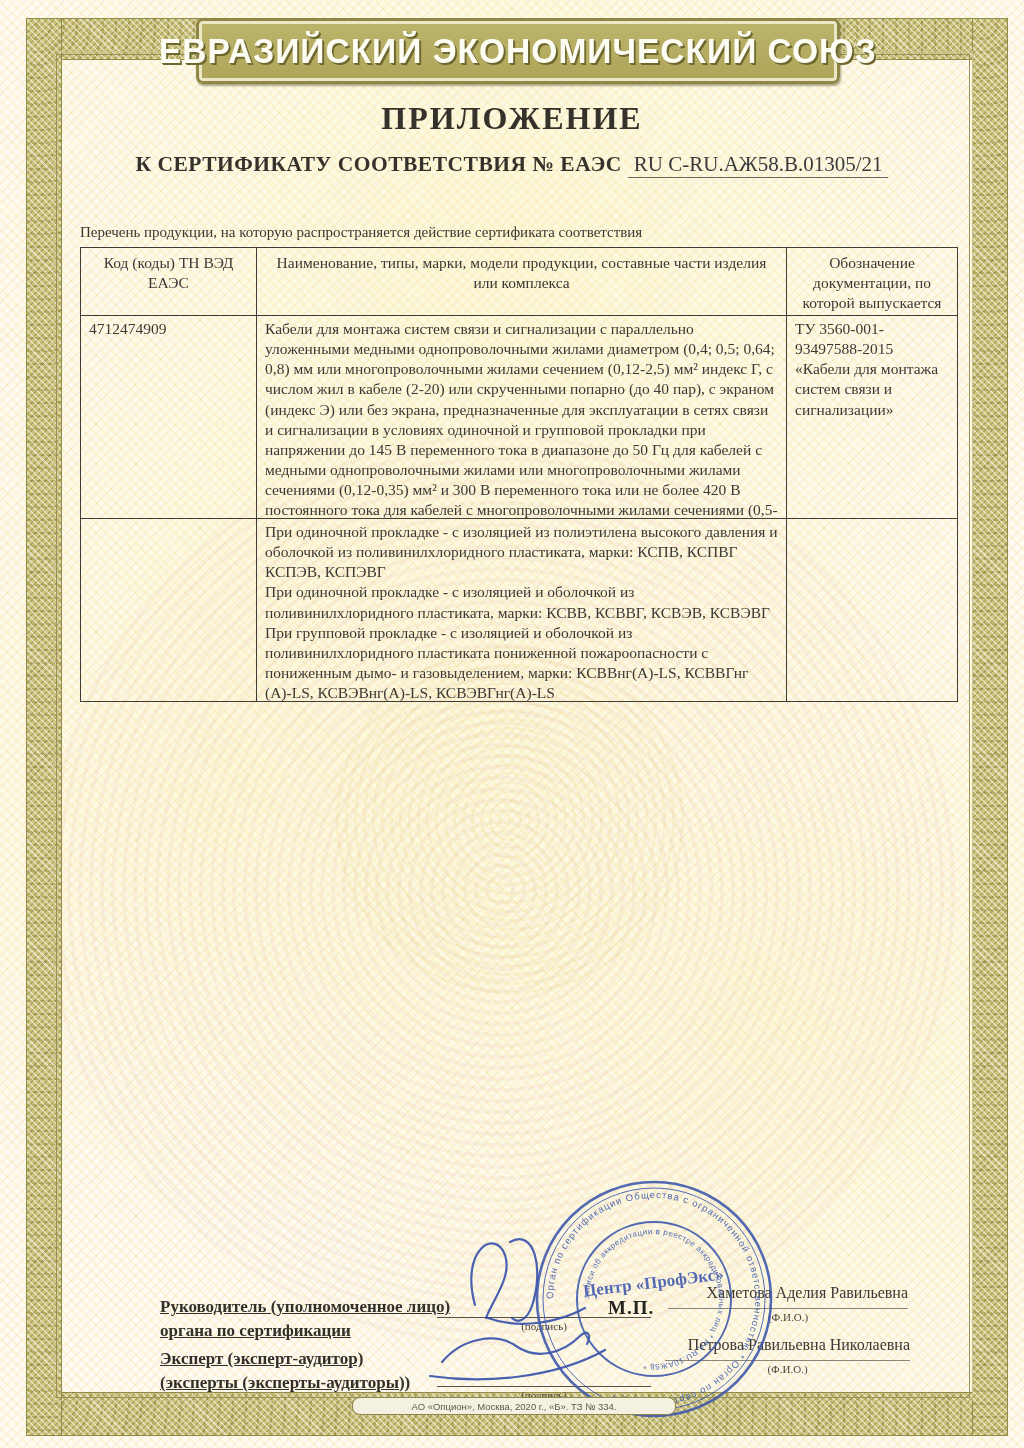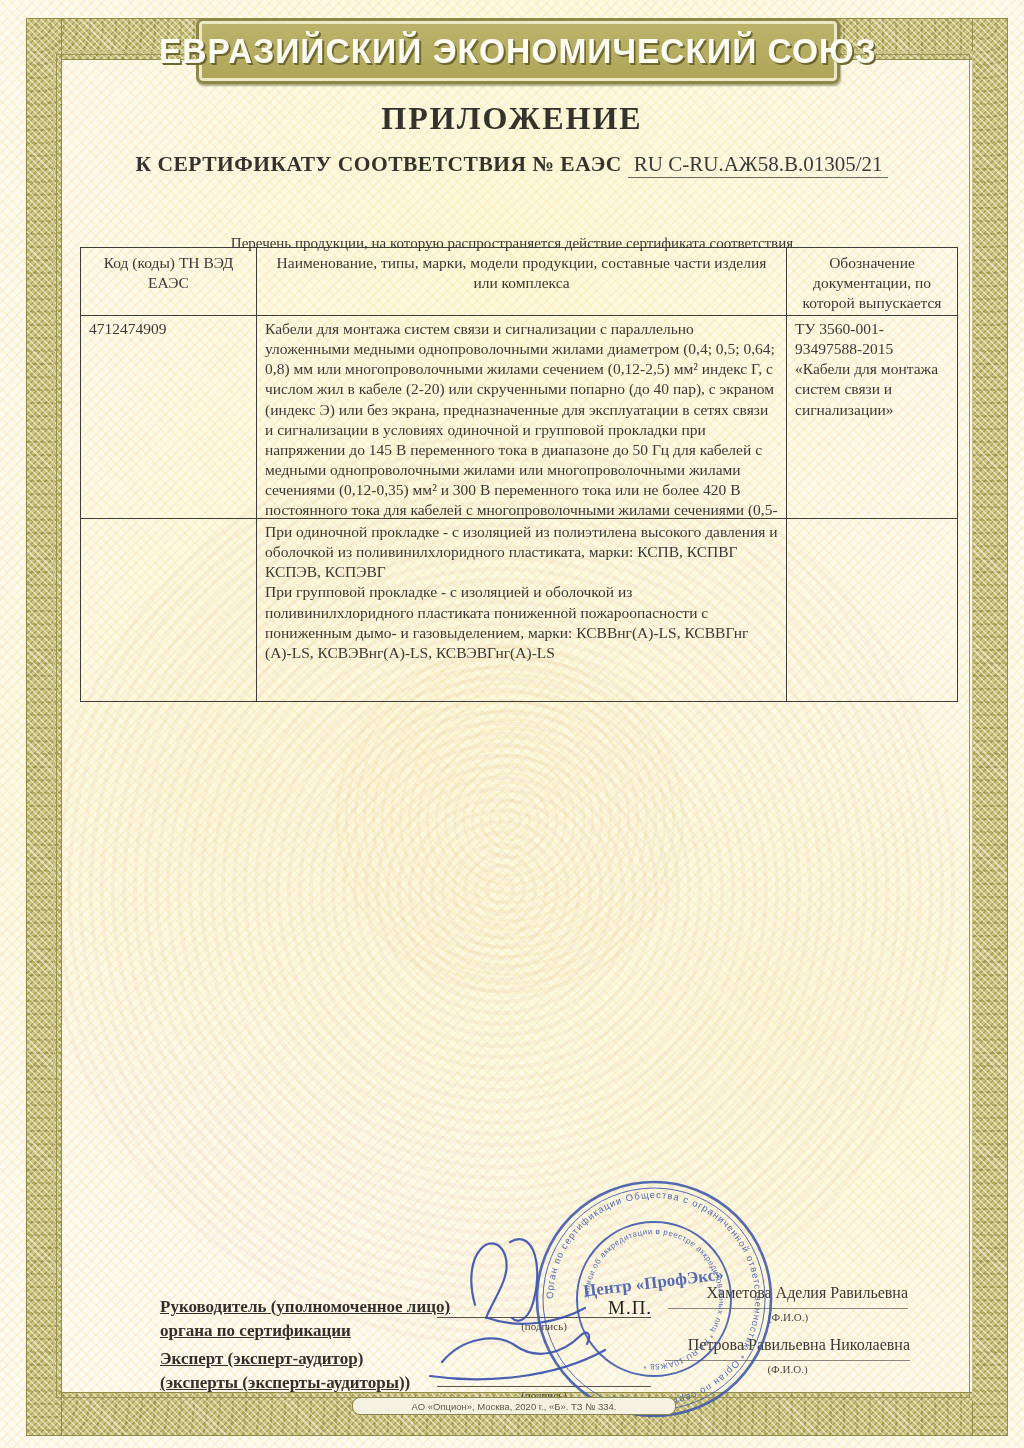--- a/index.html
+++ b/index.html
@@ -43,38 +43,38 @@
     font-size:32px;font-weight:bold;letter-spacing:2px;color:#35322c;}
   .subtitle-row{position:absolute;left:60px;top:152px;width:904px;text-align:center;white-space:nowrap;}
   .subtitle-row .bold{font-size:21.5px;font-weight:bold;color:#35322c;letter-spacing:.5px;}
   .subtitle-row .certnum{font-size:21px;color:#3a3a3a;border-bottom:1.5px solid #6b675c;
     padding:0 6px 1px 6px;margin-left:2px;}
   .series-row{position:absolute;left:612px;top:190px;white-space:nowrap;font-size:19px;color:#3a362e;}
   .series-row .ru{color:#a6261c;font-weight:bold;font-size:21px;margin-left:14px;}
   .series-row .num-sign{margin-left:42px;}
   .series-row .blank-num{color:#c14a38;font-family:"Liberation Mono", monospace;
     font-size:20px;letter-spacing:3px;margin-left:12px;}
-  .caption{position:absolute;left:80px;top:235px;width:864px;text-align:center;font-size:15px;color:#3c3830;}
+  .caption{position:absolute;left:80px;top:224px;width:864px;text-align:left;font-size:15px;color:#3c3830;}
   
   .ptable{position:absolute;left:80px;top:247px;width:876px;display:grid;
     grid-template-columns:176px 530px 170px;grid-template-rows:68px 203px 182px;
     border:1.5px solid #3f3d38;font-size:15.5px;line-height:1.3;color:#3c3833;}
   .ptable .cell{border-right:1.2px solid #3f3d38;border-bottom:1.2px solid #3f3d38;
     padding:3px 8px;overflow:hidden;}
   .ptable .cell.last-col{border-right:none;}
   .ptable .cell.last-row{border-bottom:none;}
   .ptable .hcell{display:flex;align-items:flex-start;justify-content:center;text-align:center;padding-top:5px;}
   .ptable p{margin:0;}
   
   .sig-label{position:absolute;font-size:17px;font-weight:bold;color:#33302a;line-height:1.4;text-decoration:underline;}
   .sig-line{position:absolute;border-top:1.5px solid #55524a;}
   .sig-caption{position:absolute;font-size:11px;color:#4a463e;text-align:center;}
   .name{position:absolute;font-size:16px;color:#3c3833;text-align:right;white-space:nowrap;}
   .name-line{position:absolute;border-top:1px solid #8a867c;}
-  .mp{position:absolute;left:608px;top:1297px;font-size:19px;font-weight:normal;color:#26241f;letter-spacing:1px;}
+  .mp{position:absolute;left:608px;top:1297px;font-size:19px;font-weight:bold;color:#26241f;letter-spacing:1px;}
   
   .stamp{position:absolute;left:523px;top:1168px;width:262px;height:262px;opacity:.88;}
   .autographs{position:absolute;left:400px;top:1210px;width:300px;height:200px;}
   
   .imprint{position:absolute;left:352px;top:1397px;width:322px;height:16px;
     background:#f4f1e1;border:1px solid #8b8450;border-radius:8px;
     display:flex;align-items:center;justify-content:center;
     font-family:"Liberation Sans", sans-serif;font-size:9.5px;color:#5c584a;white-space:nowrap;}
 </style>
 </head>
@@ -116,20 +116,21 @@
     <div class="cell">
       <p>Кабели для монтажа систем связи и сигнализации с параллельно уложенными медными однопроволочными жилами диаметром (0,4; 0,5; 0,64; 0,8) мм или многопроволочными жилами сечением (0,12-2,5) мм² индекс Г, с числом жил в кабеле (2-20) или скрученными попарно (до 40 пар),  с экраном (индекс Э) или без экрана, предназначенные для эксплуатации в сетях связи и сигнализации в условиях одиночной и групповой прокладки при напряжении до 145 В переменного тока в диапазоне до 50 Гц для кабелей с медными однопроволочными  жилами или многопроволочными жилами сечениями (0,12-0,35) мм² и 300 В переменного тока или не более 420 В постоянного тока для кабелей с многопроволочными жилами сечениями (0,5-2,5) мм², марок</p>
     </div>
     <div class="cell last-col">
       <p>ТУ 3560-001-93497588-2015 «Кабели для монтажа систем связи и сигнализации»</p>
     </div>
 
     <div class="cell last-row"></div>
     <div class="cell last-row">
       <p>При одиночной прокладке - с изоляцией из полиэтилена высокого давления и оболочкой из поливинилхлоридного пластиката, марки: КСПВ, КСПВГ КСПЭВ,  КСПЭВГ</p>
+      <p>При одиночной прокладке - с изоляцией и оболочкой из поливинилхлоридного пластиката, марки: КСВВ, КСВВГ, КСВЭВ, КСВЭВГ</p>
       <p>При групповой прокладке - с изоляцией и оболочкой из поливинилхлоридного пластиката пониженной пожароопасности с пониженным дымо- и газовыделением, марки:  КСВВнг(А)-LS, КСВВГнг (А)-LS, КСВЭВнг(А)-LS,  КСВЭВГнг(А)-LS</p>
     </div>
     <div class="cell last-col last-row"></div>
   </div>
 
   <div class="sig-label" style="left:160px;top:1295px;width:300px;">Руководитель (уполномоченное лицо) органа по сертификации</div>
 
   <div class="sig-line" style="left:437px;top:1317px;width:214px;"></div>
   <div class="sig-caption" style="left:437px;top:1320px;width:214px;">(подпись)</div>
 

